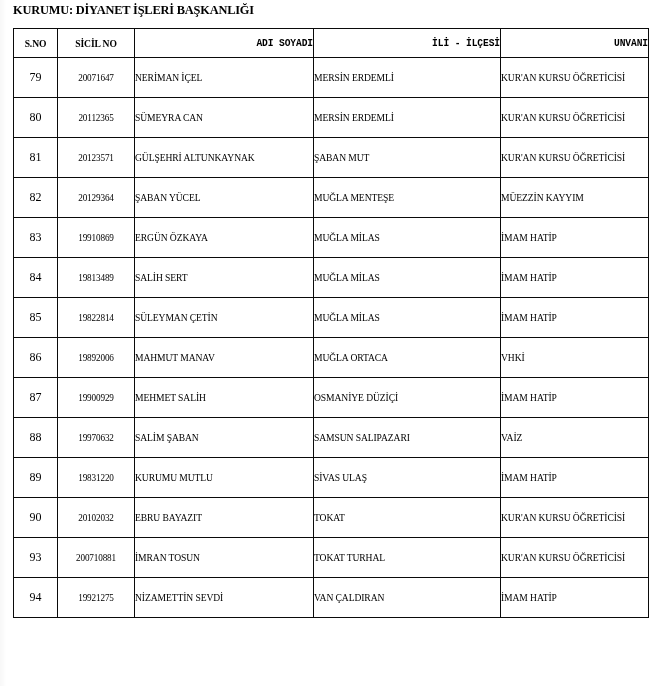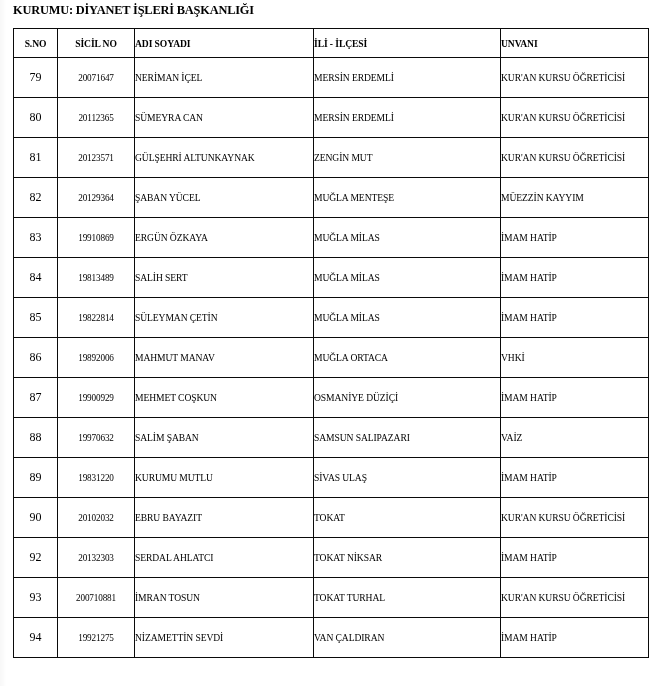--- a/index.html
+++ b/index.html
@@ -71,21 +71,21 @@
     font-size: 9.6px;
     font-weight: bold;
     letter-spacing: -0.1px;
   }
   .th-inner {
     display: block;
     transform: scaleY(1.05);
     transform-origin: left center;
   }
   .th-center { text-align: center; }
-  .th-left   { text-align: left; padding-left: 4px; }
+  .th-left   { text-align: right; padding-left: 4px; font-family: Liberation Mono, monospace; }
   .th-center .th-inner { transform-origin: center center; }
 
   
   #records-table tbody tr { height: 40px; }
 
   .cell-sno {
     text-align: center;
     font-size: 12px;
   }
   .cell-sicil {
@@ -169,21 +169,21 @@
           <td class="cell-sno"><span class="cell-txt">80</span></td>
           <td class="cell-sicil"><span class="cell-txt">20112365</span></td>
           <td class="cell-ad"><span class="cell-txt">SÜMEYRA CAN</span></td>
           <td class="cell-il"><span class="cell-txt">MERSİN ERDEMLİ</span></td>
           <td class="cell-unvan"><span class="cell-txt">KUR'AN KURSU ÖĞRETİCİSİ</span></td>
         </tr>
         <tr>
           <td class="cell-sno"><span class="cell-txt">81</span></td>
           <td class="cell-sicil"><span class="cell-txt">20123571</span></td>
           <td class="cell-ad"><span class="cell-txt">GÜLŞEHRİ ALTUNKAYNAK</span></td>
-          <td class="cell-il"><span class="cell-txt">ZENGİN MUT</span></td>
+          <td class="cell-il"><span class="cell-txt">ŞABAN MUT</span></td>
           <td class="cell-unvan"><span class="cell-txt">KUR'AN KURSU ÖĞRETİCİSİ</span></td>
         </tr>
         <tr>
           <td class="cell-sno"><span class="cell-txt">82</span></td>
           <td class="cell-sicil"><span class="cell-txt">20129364</span></td>
           <td class="cell-ad"><span class="cell-txt">ŞABAN YÜCEL</span></td>
           <td class="cell-il"><span class="cell-txt">MUĞLA MENTEŞE</span></td>
           <td class="cell-unvan"><span class="cell-txt">MÜEZZİN KAYYIM</span></td>
         </tr>
         <tr>
@@ -210,21 +210,21 @@
         <tr>
           <td class="cell-sno"><span class="cell-txt">86</span></td>
           <td class="cell-sicil"><span class="cell-txt">19892006</span></td>
           <td class="cell-ad"><span class="cell-txt">MAHMUT MANAV</span></td>
           <td class="cell-il"><span class="cell-txt">MUĞLA ORTACA</span></td>
           <td class="cell-unvan"><span class="cell-txt">VHKİ</span></td>
         </tr>
         <tr>
           <td class="cell-sno"><span class="cell-txt">87</span></td>
           <td class="cell-sicil"><span class="cell-txt">19900929</span></td>
-          <td class="cell-ad"><span class="cell-txt">MEHMET COŞKUN</span></td>
+          <td class="cell-ad"><span class="cell-txt">MEHMET SALİH</span></td>
           <td class="cell-il"><span class="cell-txt">OSMANİYE DÜZİÇİ</span></td>
           <td class="cell-unvan"><span class="cell-txt">İMAM HATİP</span></td>
         </tr>
         <tr>
           <td class="cell-sno"><span class="cell-txt">88</span></td>
           <td class="cell-sicil"><span class="cell-txt">19970632</span></td>
           <td class="cell-ad"><span class="cell-txt">SALİM ŞABAN</span></td>
           <td class="cell-il"><span class="cell-txt">SAMSUN SALIPAZARI</span></td>
           <td class="cell-unvan"><span class="cell-txt">VAİZ</span></td>
         </tr>
@@ -236,27 +236,20 @@
           <td class="cell-unvan"><span class="cell-txt">İMAM HATİP</span></td>
         </tr>
         <tr>
           <td class="cell-sno"><span class="cell-txt">90</span></td>
           <td class="cell-sicil"><span class="cell-txt">20102032</span></td>
           <td class="cell-ad"><span class="cell-txt">EBRU BAYAZIT</span></td>
           <td class="cell-il"><span class="cell-txt">TOKAT</span></td>
           <td class="cell-unvan"><span class="cell-txt">KUR'AN KURSU ÖĞRETİCİSİ</span></td>
         </tr>
         <tr>
-          <td class="cell-sno"><span class="cell-txt">92</span></td>
-          <td class="cell-sicil"><span class="cell-txt">20132303</span></td>
-          <td class="cell-ad"><span class="cell-txt">SERDAL AHLATCI</span></td>
-          <td class="cell-il"><span class="cell-txt">TOKAT NİKSAR</span></td>
-          <td class="cell-unvan"><span class="cell-txt">İMAM HATİP</span></td>
-        </tr>
-        <tr>
           <td class="cell-sno"><span class="cell-txt">93</span></td>
           <td class="cell-sicil"><span class="cell-txt">200710881</span></td>
           <td class="cell-ad"><span class="cell-txt">İMRAN TOSUN</span></td>
           <td class="cell-il"><span class="cell-txt">TOKAT TURHAL</span></td>
           <td class="cell-unvan"><span class="cell-txt">KUR'AN KURSU ÖĞRETİCİSİ</span></td>
         </tr>
         <tr>
           <td class="cell-sno"><span class="cell-txt">94</span></td>
           <td class="cell-sicil"><span class="cell-txt">19921275</span></td>
           <td class="cell-ad"><span class="cell-txt">NİZAMETTİN SEVDİ</span></td>

